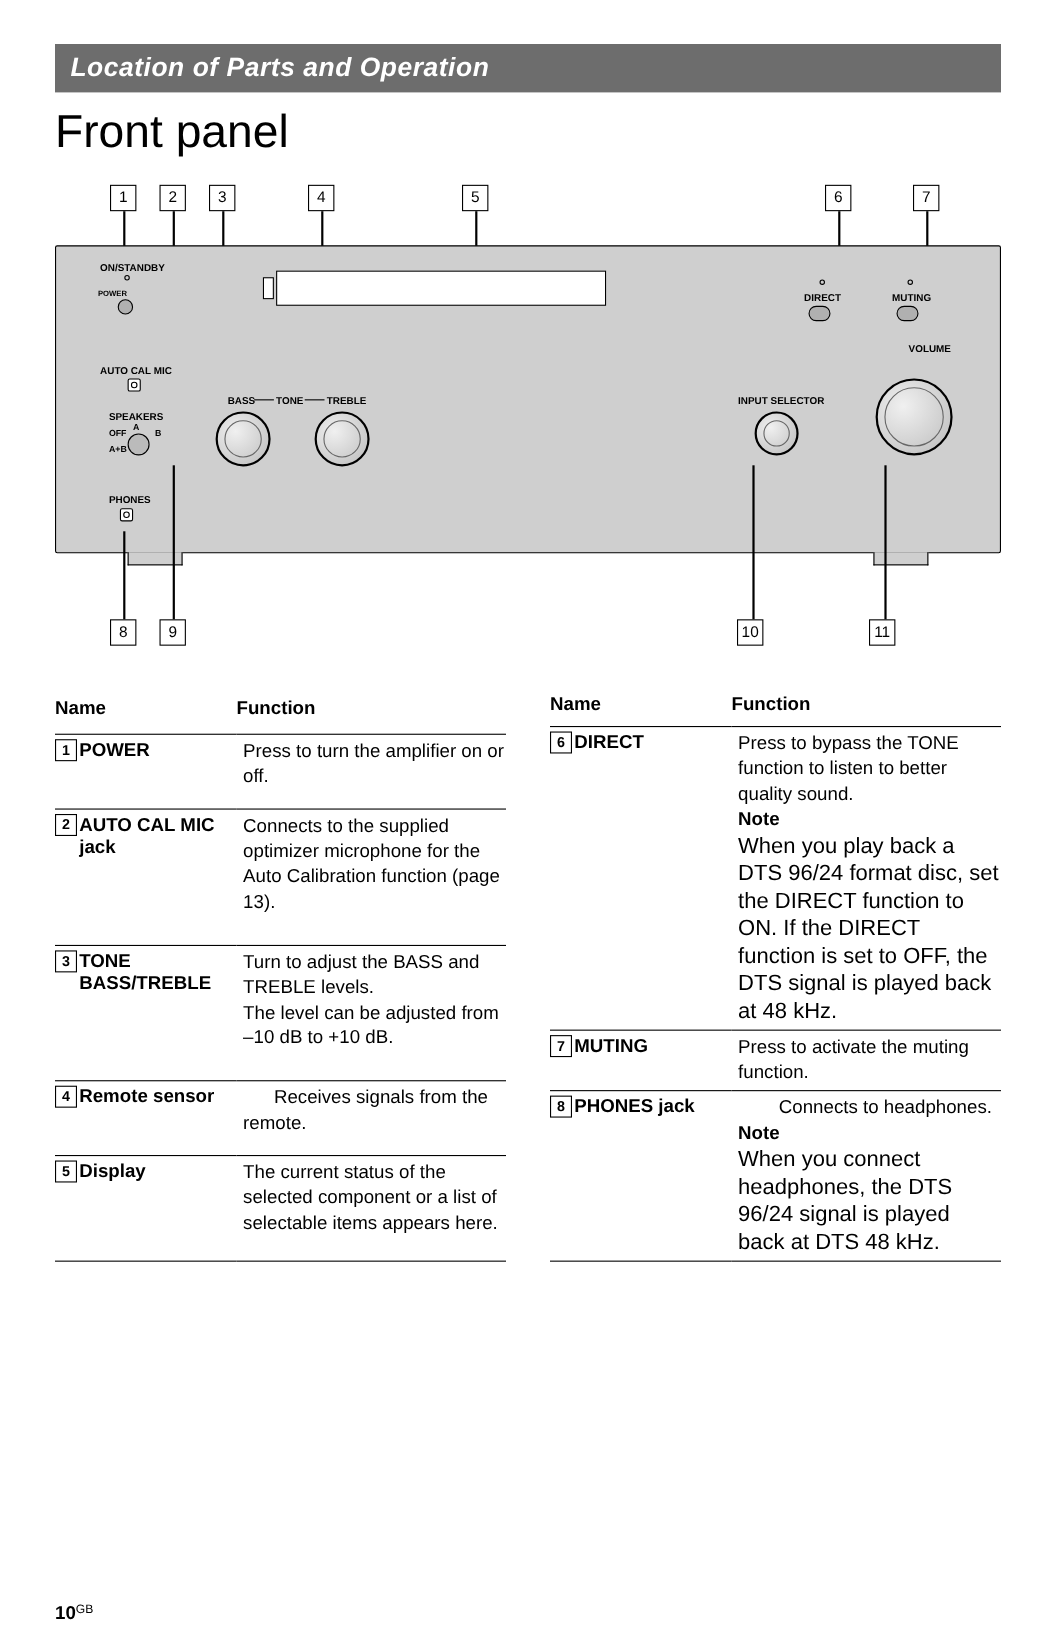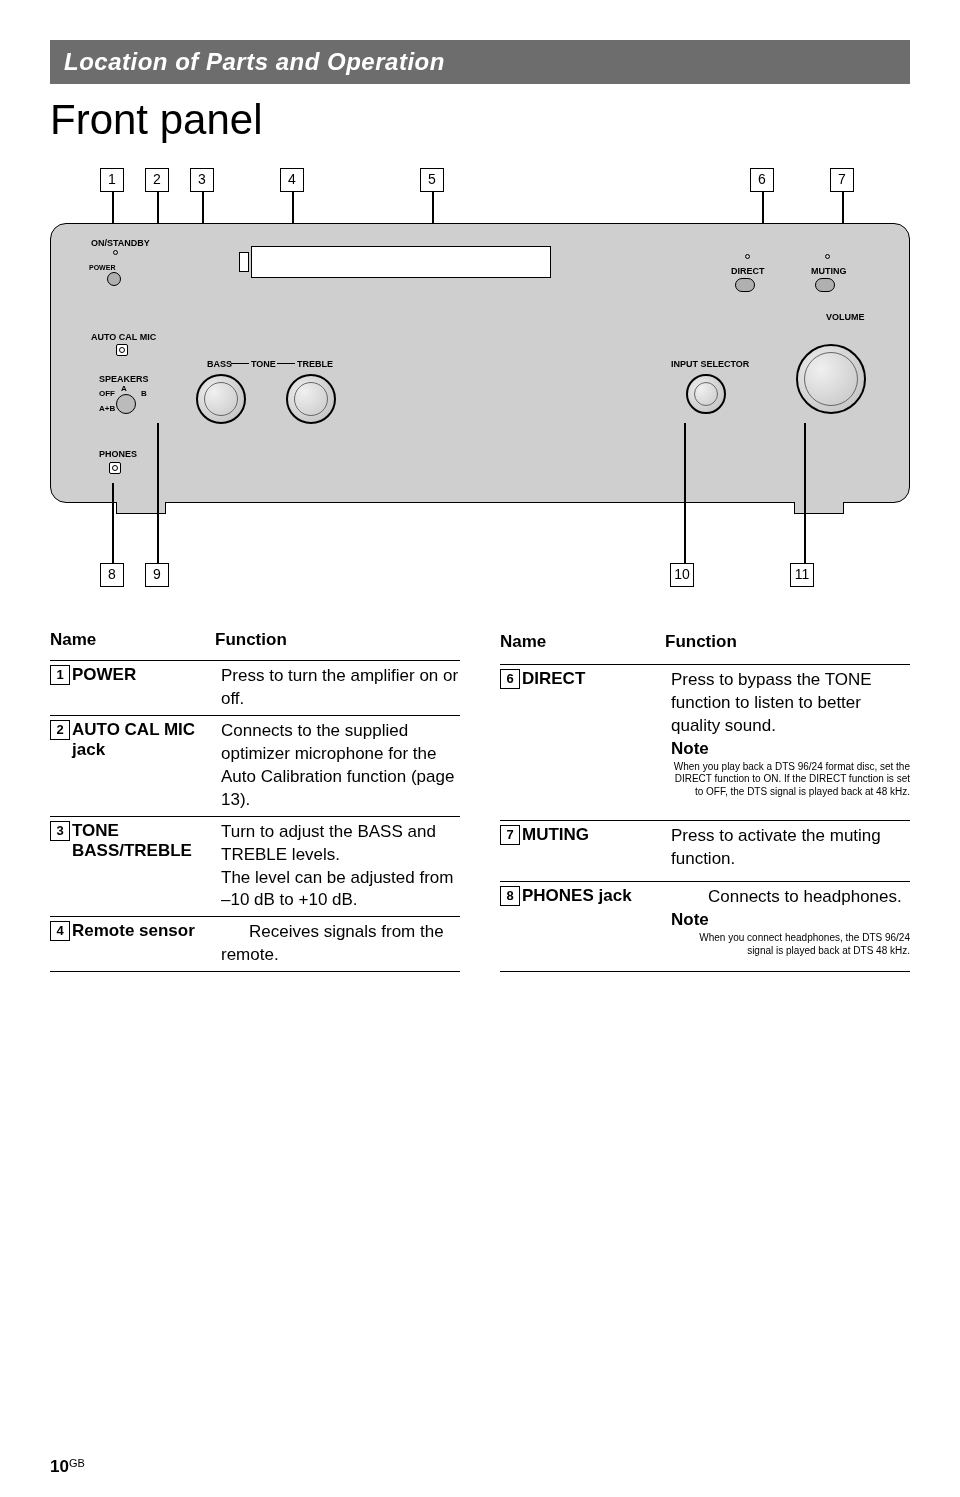--- a/index.html
+++ b/index.html
@@ -6,21 +6,21 @@
   body { font-family: Arial, Helvetica, sans-serif; width: 960px; background: #fff; color: #000; }
   .page { padding: 40px 50px 20px 50px; }
   .section-header { background: #6d6d6d; color: #fff; padding: 8px 14px; font-size: 24px; font-weight: bold; font-style: italic; letter-spacing: 0.5px; }
   .page-title { font-size: 42px; font-weight: normal; margin: 12px 0 24px 0; font-family: 'Arial Narrow', Arial, sans-serif; }
 
   
   .panel-wrap { position: relative; width: 860px; height: 430px; margin-bottom: 30px; }
   .callout-box { position: absolute; width: 24px; height: 24px; border: 1.5px solid #000; text-align: center; line-height: 21px; font-size: 14px; background: #fff; }
   .callout-line { position: absolute; background: #000; width: 1.5px; }
 
-  .amp { position: absolute; left: 0; top: 55px; width: 860px; height: 280px; background: #cfcfcf; border: 1.5px solid #000; border-radius: 16px; }
+  .amp { position: absolute; left: 0; top: 55px; width: 860px; height: 280px; background: #cfcfcf; border: 1.5px solid #000; border-radius: 2px; }
   .amp .lbl { position: absolute; font-size: 9px; font-weight: bold; color: #000; }
   .led { position: absolute; width: 5px; height: 5px; border: 1px solid #000; border-radius: 50%; }
   .btn-pill { position: absolute; width: 20px; height: 14px; border: 1px solid #000; border-radius: 7px; background: #b0b0b0; }
   .btn-round-sm { position: absolute; width: 14px; height: 14px; border: 1px solid #000; border-radius: 50%; background: #b0b0b0; }
   .jack-sm { position: absolute; width: 12px; height: 12px; border: 1px solid #000; border-radius: 2px; background: #fff; }
   .jack-sm::after { content: ""; position: absolute; inset: 2px; border: 1px solid #000; border-radius: 50%; }
   .display-slot { position: absolute; left: 200px; top: 22px; width: 300px; height: 32px; background: #fff; border: 1.5px solid #000; }
   .ir-box { position: absolute; left: 188px; top: 28px; width: 10px; height: 20px; border: 1.5px solid #000; background: #fff; }
   .knob { position: absolute; border-radius: 50%; background: radial-gradient(circle at 35% 35%, #f0f0f0, #bbb); border: 2px solid #000; }
   .knob::after { content: ""; position: absolute; inset: 6px; border: 1px solid #666; border-radius: 50%; }
@@ -35,21 +35,21 @@
   .tables { display: flex; gap: 40px; margin-top: 10px; }
   .tbl { width: 410px; border-collapse: collapse; }
   .tbl td.nm { width: 165px; vertical-align: top; padding: 4px 6px 4px 0; font-weight: bold; font-size: 17px; }
   .tbl td.fn { vertical-align: top; padding: 4px 0 4px 6px; font-size: 17px; line-height: 1.35; }
   .tbl th { text-align: left; font-size: 17px; padding: 2px 0 10px 0; }
   .tbl tr.row { border-bottom: 1px solid #000; }
   .tbl tr.hdr th:first-child { width: 165px; margin-top: 44px; }
   .num-box { display: inline-block; width: 20px; height: 20px; border: 1.5px solid #000; text-align: center; line-height: 17px; font-size: 13px; vertical-align: top; margin-right: 2px; }
   .name-rest { display: inline-block; vertical-align: top; width: 130px; }
   .note-lbl { font-weight: bold; }
-  .note-txt { font-size: 10px; line-height: 1.25; text-align: right; }
+  .note-txt { font-size: 20px; line-height: 1.25; }
   .page-num { position: absolute; bottom: 20px; left: 50px; font-size: 17px; }
   .page-num .gb { font-size: 11px; vertical-align: top; }
 </style>
 </head>
 <body>
 
 <div class="page">
   <div class="section-header">Location of Parts and Operation</div>
   <h1 class="page-title">Front panel</h1>
 
@@ -149,20 +149,24 @@
           </tr>
           <tr class="row">
             <td class="nm"><span class="num-box">3</span><span class="name-rest">TONE BASS/TREBLE</span></td>
             <td class="fn"><span style="white-space: pre-line;">Turn to adjust the BASS and TREBLE levels.
 The level can be adjusted from –10 dB to +10 dB.</span></td>
           </tr>
           <tr class="row">
             <td class="nm"><span class="num-box">4</span><span class="name-rest">Remote sensor</span></td>
             <td class="fn"><span style="white-space: pre-line; margin-left: 28px;">Receives signals from the remote.</span></td>
           </tr>
+          <tr class="row">
+            <td class="nm"><span class="num-box">5</span><span class="name-rest">Display</span></td>
+            <td class="fn"><span style="white-space: pre-line;">The current status of the selected component or a list of selectable items appears here.</span></td>
+          </tr>
         </tbody>
     </table>
     <table class="tbl">
       <tbody>
           <tr class="hdr row">
             <th>Name</th>
             <th>Function</th>
           </tr>
       </tbody>
         <tbody id="tbl-right">

